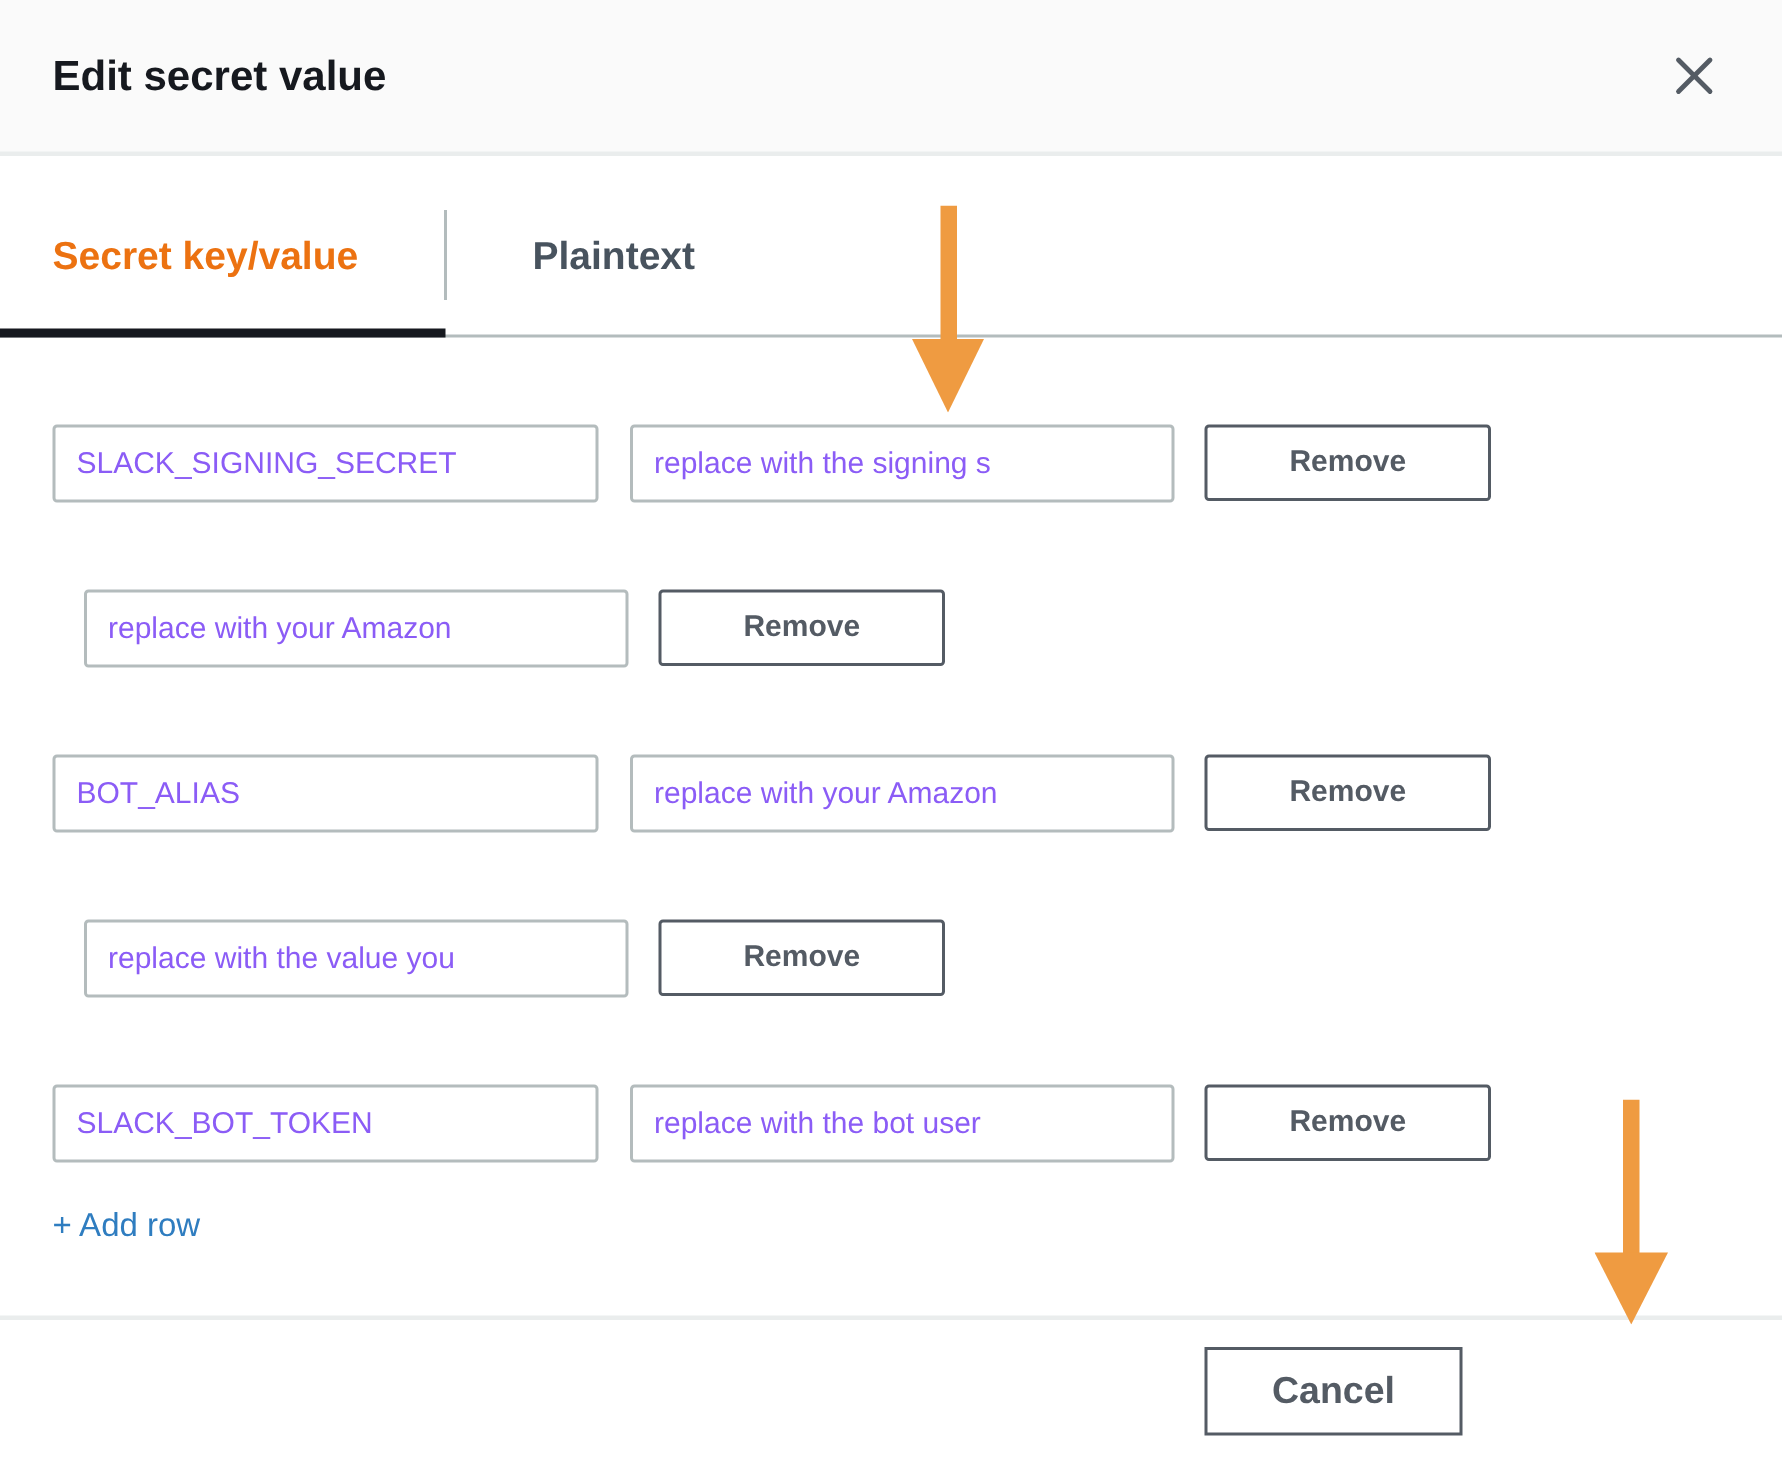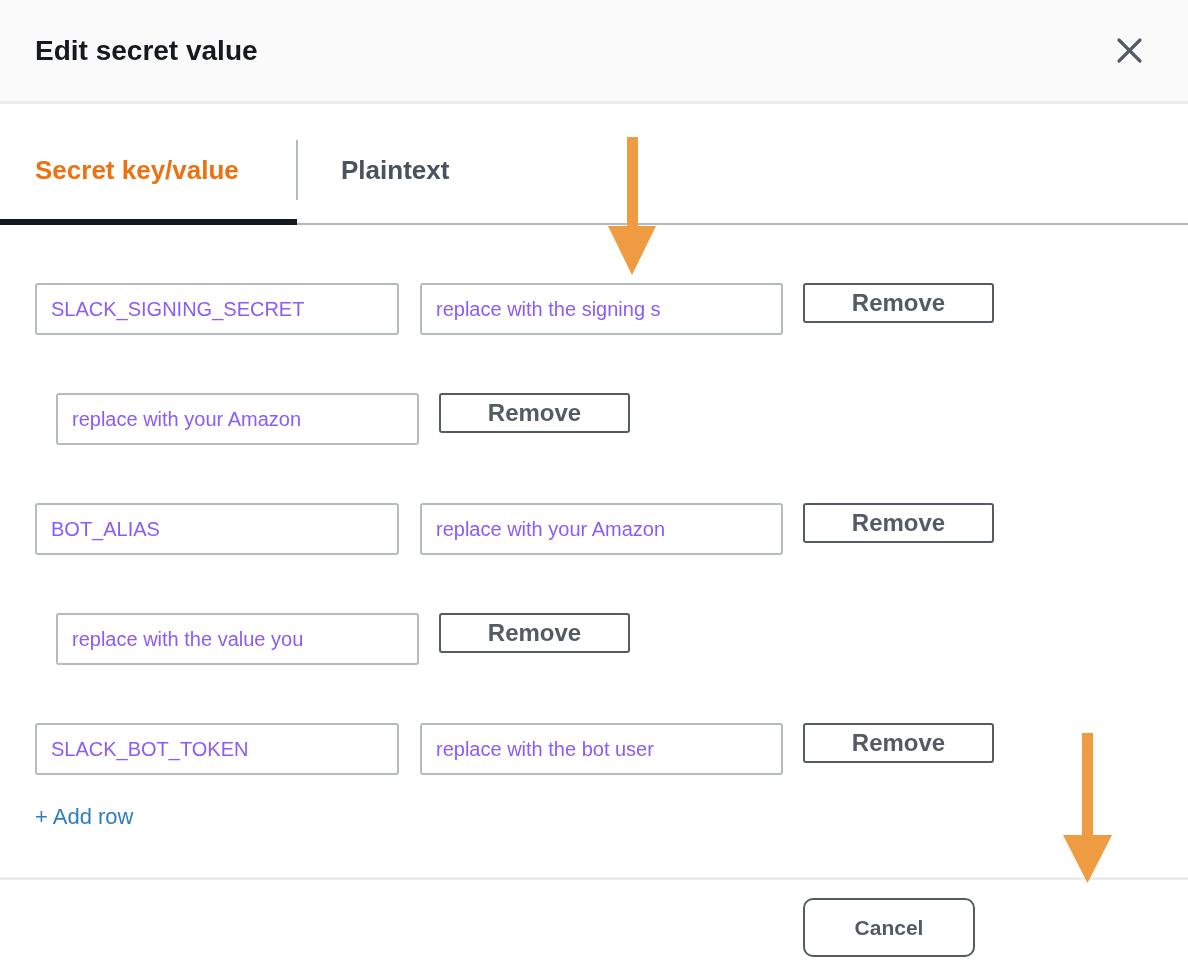--- a/index.html
+++ b/index.html
@@ -23,60 +23,60 @@
     cursor:pointer;
   }
 
   
   .tabs {
     position:absolute; top:107px; left:0; width:1188px; height:118px;
     border-bottom:2px solid #b3bcbd;
   }
   .tab { position:absolute; font-size:26px; font-weight:700; cursor:pointer; }
   .tab-active { left:35px; top:48px; color:#ec7211; }
-  .tab-inactive { left:341px; top:48px; color:#48535e; }
+  .tab-inactive { left:355px; top:48px; color:#48535e; }
   .tab-divider {
     position:absolute; left:296px; top:33px; width:2px; height:60px;
     background:#b3bcbd;
   }
   .tab-underline {
     position:absolute; left:0; bottom:-2px; width:297px; height:6px;
     background:#16191f;
   }
 
   
   .rows { position:absolute; top:283px; left:35px; }
   .kv-row { display:flex; height:52px; margin-bottom:58px; }
   .kv-input {
     height:52px; border:2px solid #b4bcbd; border-radius:3px;
     background:#fff; font-family:"Liberation Sans","DejaVu Sans",sans-serif;
     font-size:20px; color:#8b5cf6; padding:0 14px; outline:none;
   }
   .key-input   { width:364px; }
   .value-input { width:363px; margin-left:21px; }
   .remove-btn {
-    width:191px; height:40px; margin-left:20px;
+    width:191px; height:51px; margin-left:20px;
     border:2px solid #545b64; border-radius:3px; background:#fff;
     font-family:"Liberation Sans","DejaVu Sans",sans-serif;
-    font-size:24px; font-weight:700; color:#545b64; cursor:pointer;
+    font-size:20px; font-weight:700; color:#545b64; cursor:pointer;
   }
 
   .add-row-link {
     position:absolute; left:35px; top:804px; font-size:22px;
     color:#2f7dc0; text-decoration:none; cursor:pointer;
   }
 
   
   .footer-divider {
     position:absolute; top:877px; left:0; width:1188px; height:3px;
     background:#eaeded;
   }
-  .btn { position:absolute; top:898px; height:59px; border-radius:10px;
+  .btn { position:absolute; top:898px; height:59px; border-radius:0;
     font-family:"Liberation Sans","DejaVu Sans",sans-serif;
-    font-size:21px; font-weight:700; cursor:pointer; }
+    font-size:25px; font-weight:700; cursor:pointer; }
   .cancel-btn {
     left:803px; width:172px; background:#fff;
     border:2px solid #545b64; color:#545b64;
   }
   .save-btn {
     left:1006px; width:144px; background:#ec7211;
     border:2px solid #ec7211; color:#ffffff;
   }
 
   

